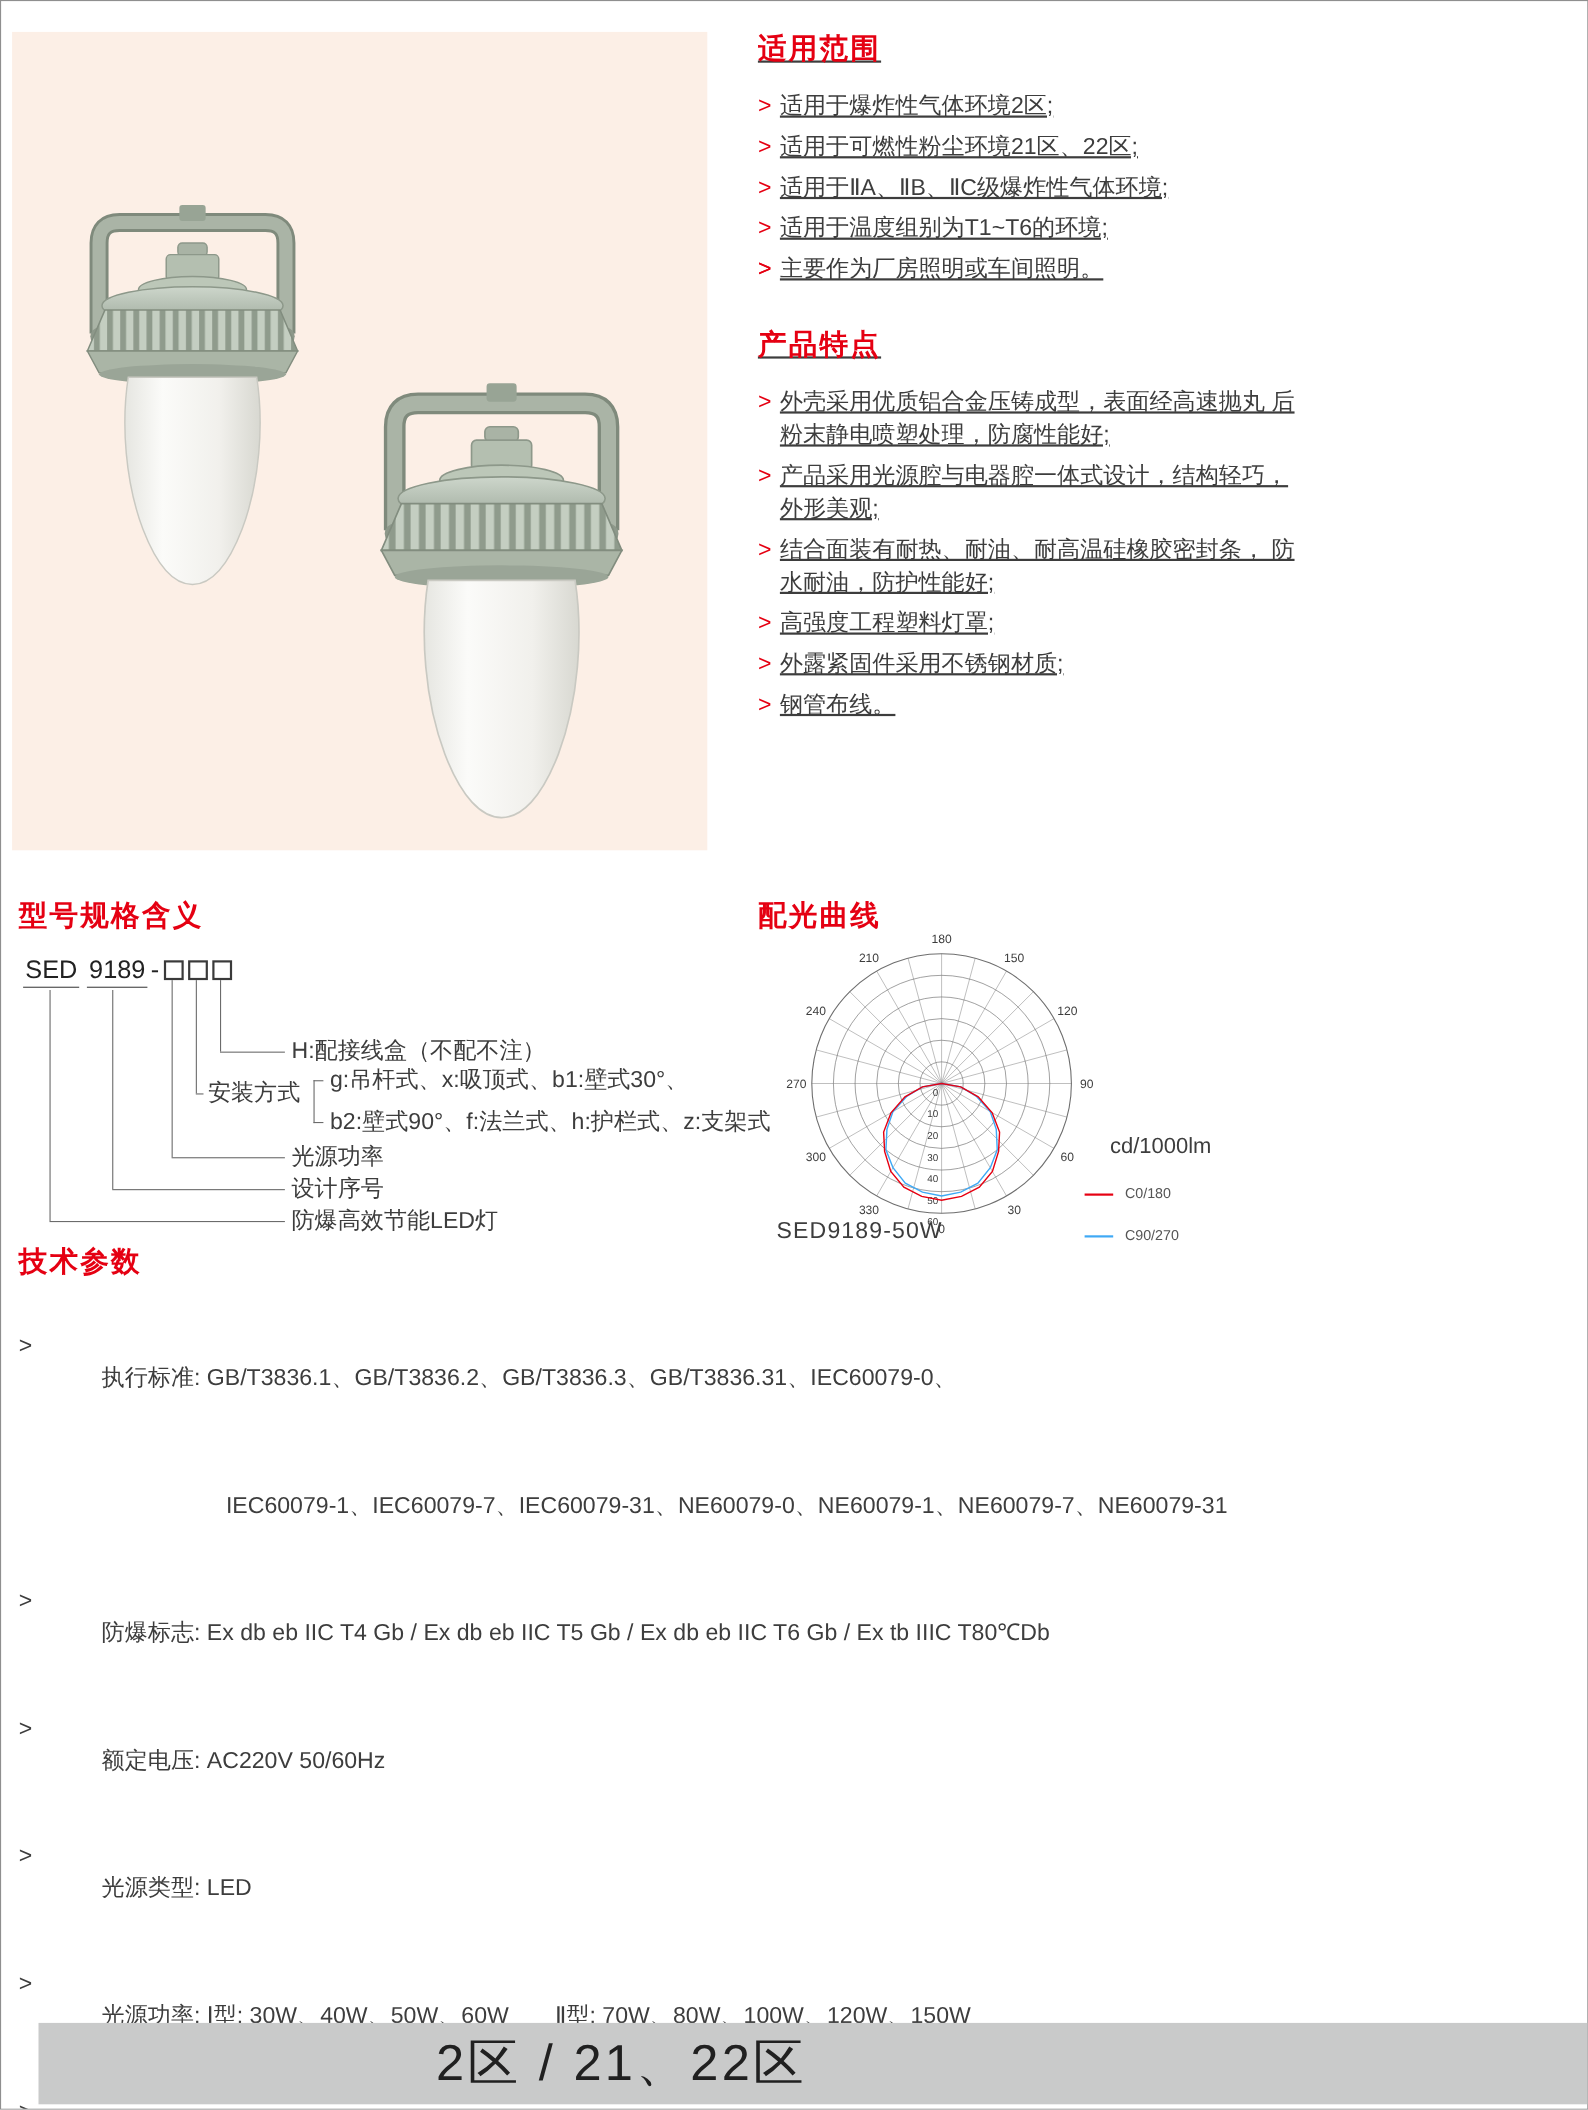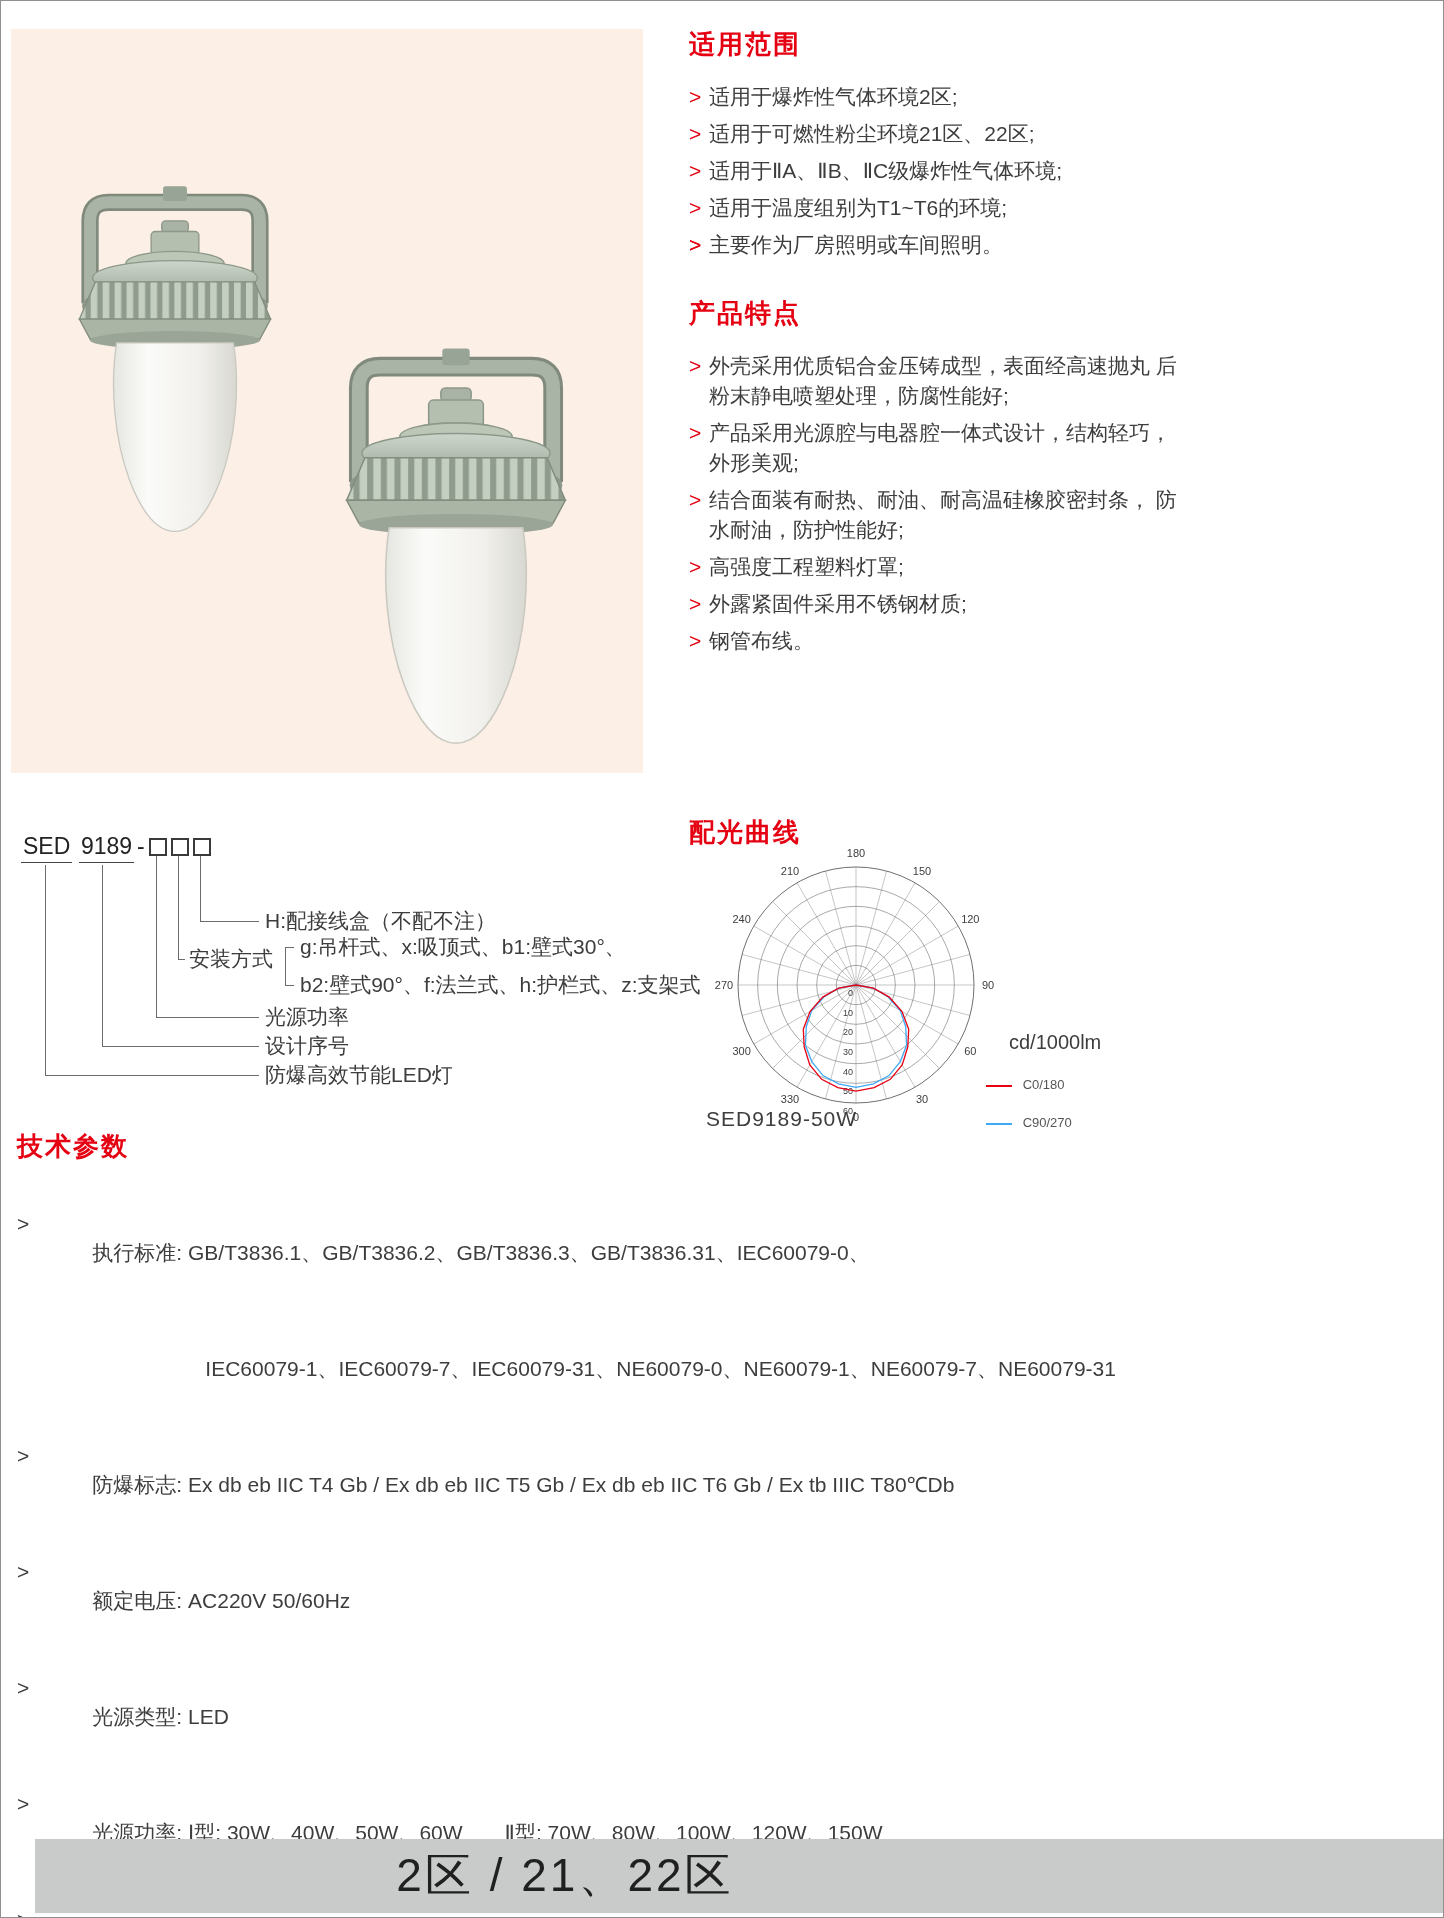--- a/index.html
+++ b/index.html
@@ -7,21 +7,21 @@
     position:relative; width:1444px; height:1918px; box-sizing:border-box;
     background:#ffffff; border:1px solid #8f8f8f; overflow:hidden;
     font-family:"Liberation Sans", sans-serif; color:#3d3d3d;
   }
   .sec-title{ color:#e50012; font-size:26px; font-weight:700; letter-spacing:2px; margin:0; }
 
   
   .photo-panel{ position:absolute; left:10px; top:28px; width:632px; height:744px; background:#fcefe6; }
 
   
-  .right-col{ position:absolute; left:688px; top:26px; width:492px; }
+  .right-col{ position:absolute; left:688px; top:26px; width:492px;text-decoration:underline; }
   ul.bullets{ list-style:none; margin:20px 0 0 0; padding:0; font-size:21px; }
   ul.bullets li{ position:relative; padding-left:20px; line-height:30px; margin-bottom:7px; }
   ul.bullets .arrow{ position:absolute; left:0; top:0; color:#e50012; }
   .features-title{ margin-top:36px; }
 
   
   .model-section{ position:absolute; left:16px; top:814px; width:680px; }
   .diagram{ position:relative; height:280px; margin-top:18px; font-size:21px; }
   .code-part{ position:absolute; top:0; font-size:23px; color:#222; border-bottom:1px solid #444; padding:0 2px 2px 2px; }
   .code-dash{ position:absolute; top:0; font-size:23px; color:#222; }
@@ -156,20 +156,21 @@
         </li>
 
         <li>
           <span class="arrow">&gt;</span>
           <span>钢管布线。</span>
         </li>
       </ul>
   </div>
 
   <div class="model-section">
+    <h2 class="sec-title">型号规格含义</h2>
     <div class="diagram">
       <span class="code-part" style="left:4px;">SED</span>
       <span class="code-part" style="left:62px;">9189</span>
       <span class="code-dash" style="left:120px;">-</span>
       <span class="code-box" style="left:132px;"></span>
       <span class="code-box" style="left:154px;"></span>
       <span class="code-box" style="left:176px;"></span>
 
       <div class="vline" style="left:28px;  top:32px; height:210px;"></div>
       <div class="vline" style="left:85px;  top:32px; height:181px;"></div>

